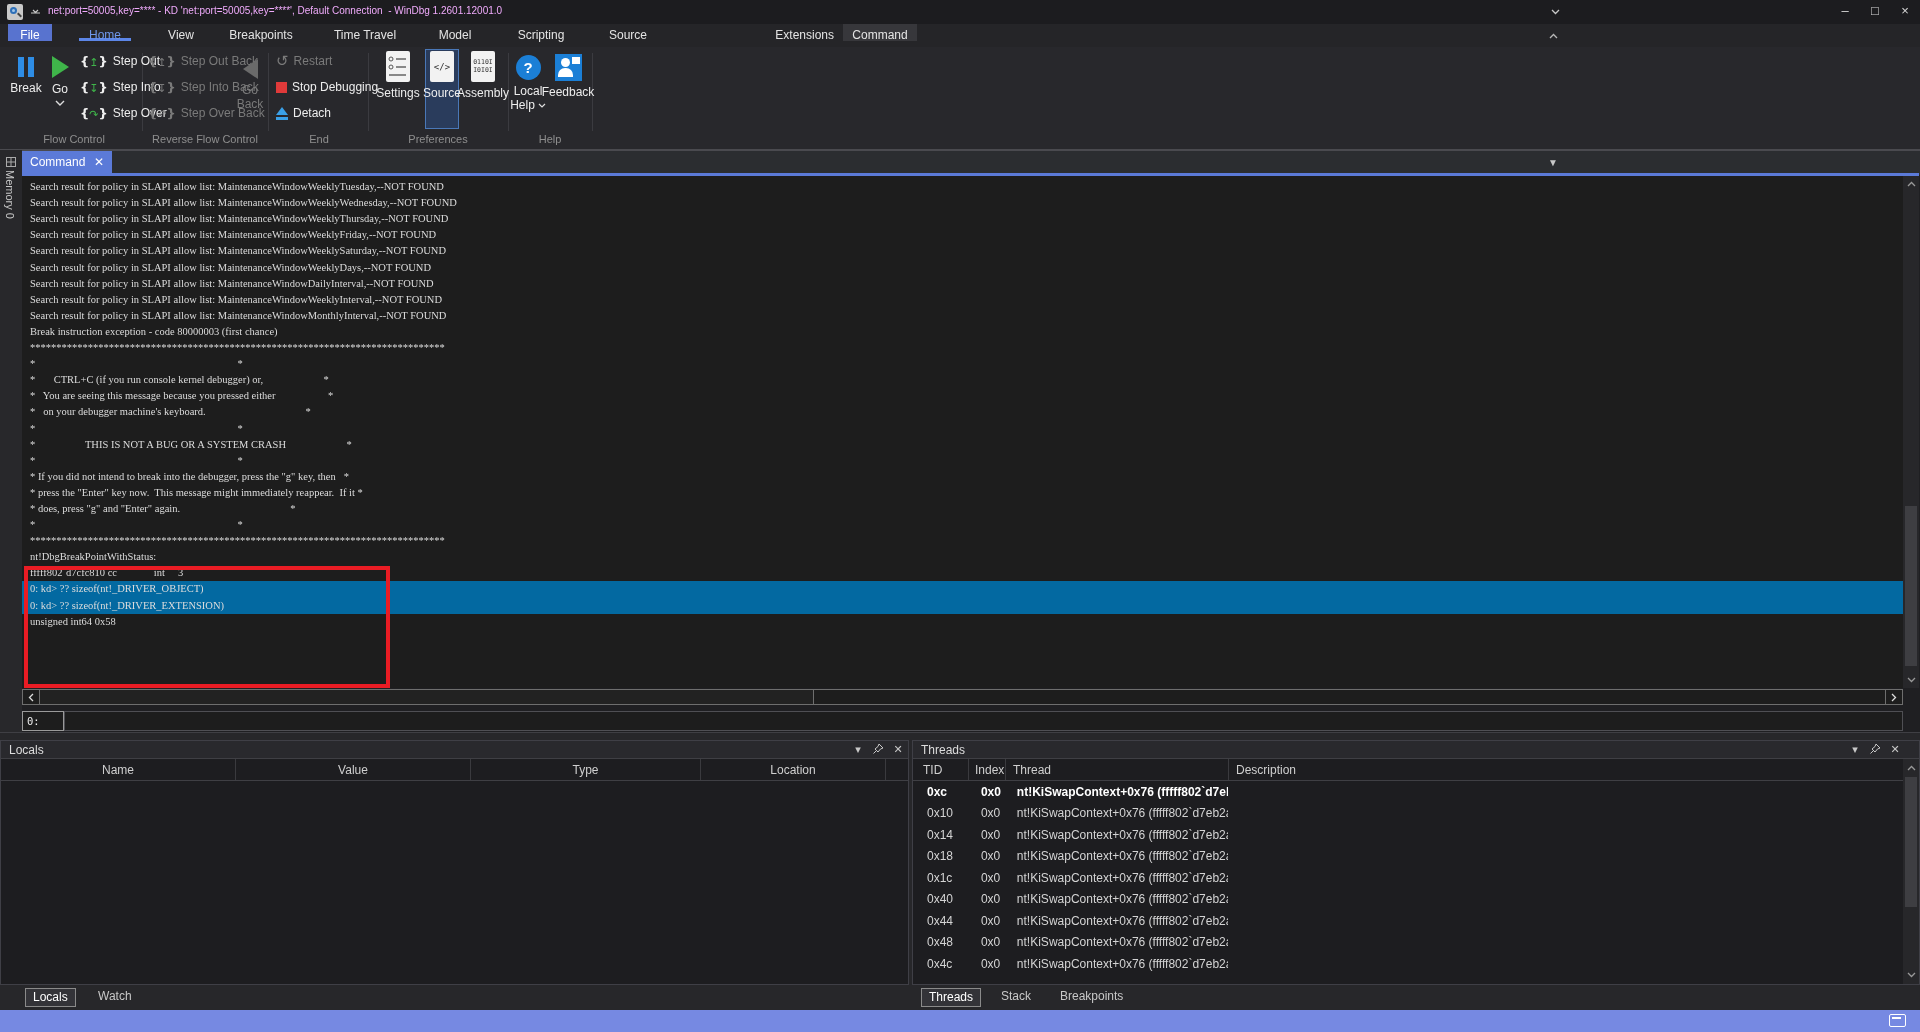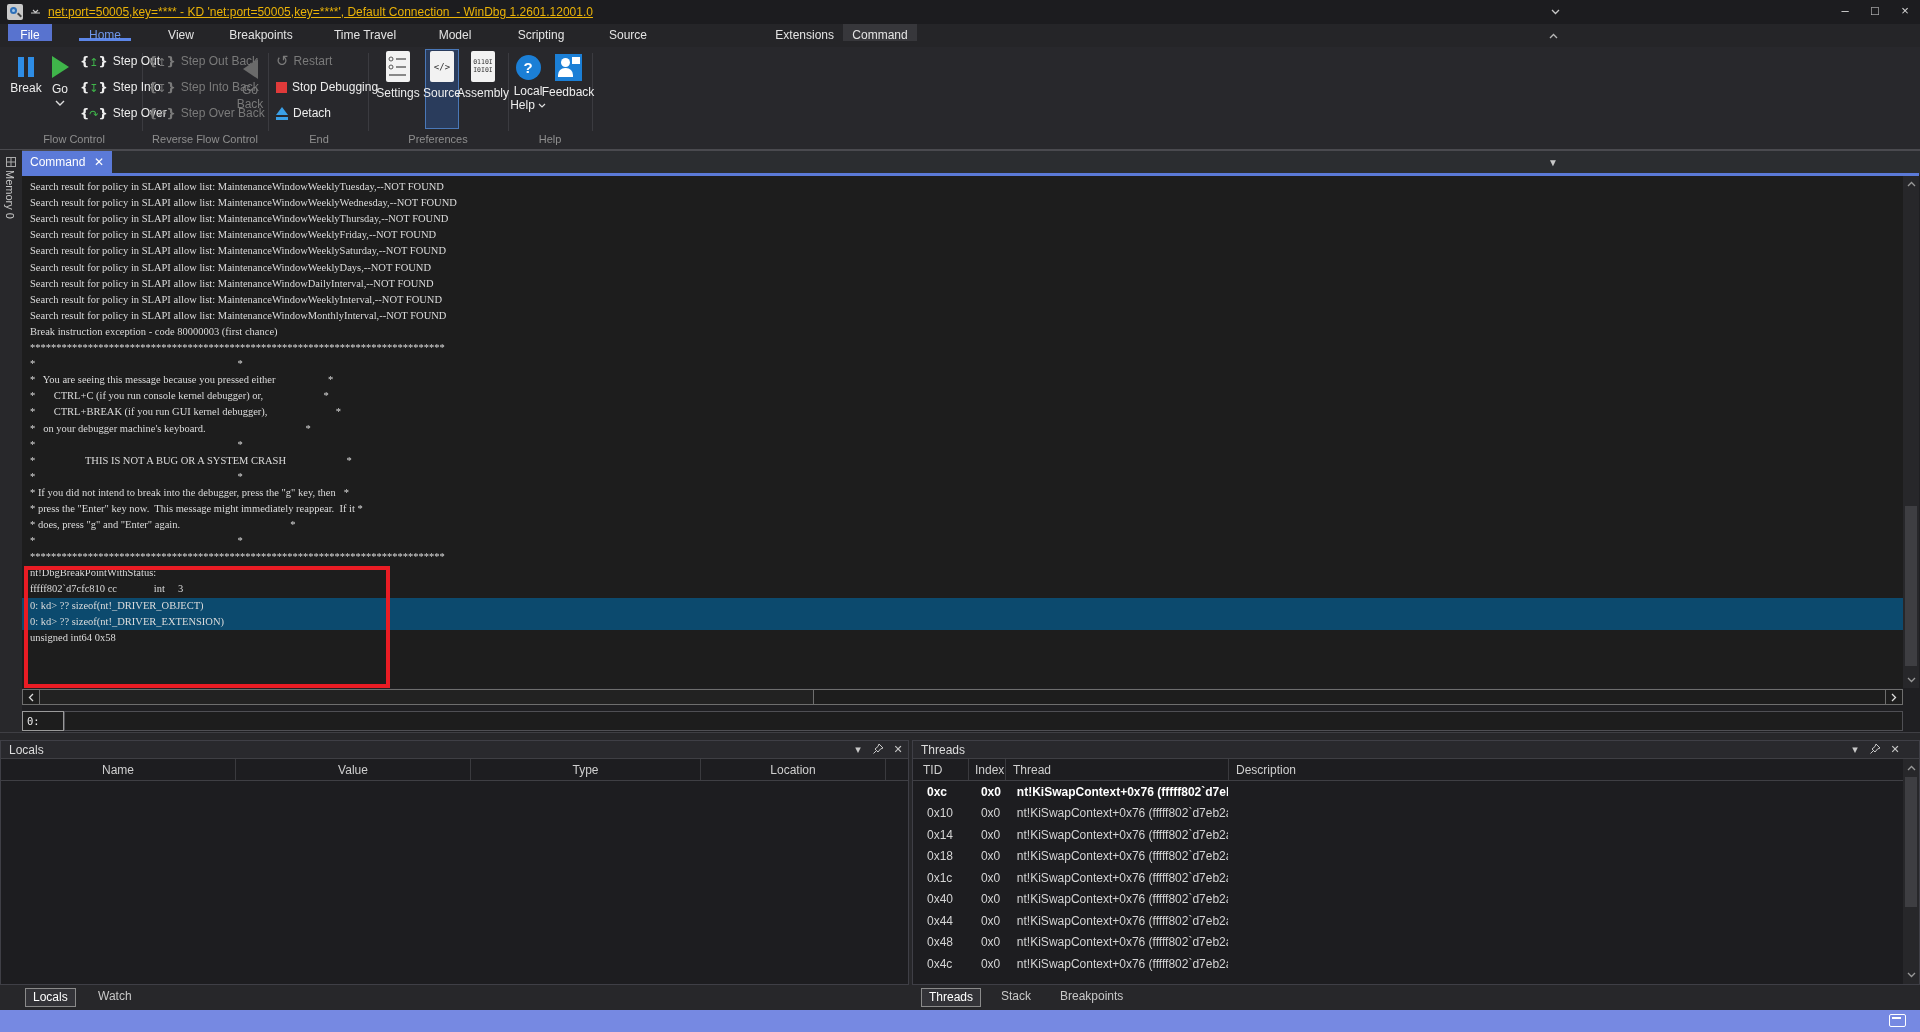--- a/index.html
+++ b/index.html
@@ -9,21 +9,21 @@
     background:#1f1f22; font-family:"Liberation Sans", sans-serif; color:#e8e8e8;
     font-size:12px; -webkit-font-smoothing:antialiased;
   }
 
   
   #titlebar { position:absolute; left:0; top:0; width:1920px; height:24px; background:#1c1c1f; }
   #app-icon { position:absolute; left:7px; top:4px; width:16px; height:16px; background:#c9c9c9; border-radius:2px; }
   #app-icon .lens { position:absolute; left:3px; top:3px; width:7px; height:7px; border:2px solid #2d6fb8; border-radius:50%; background:#9fc4e8; }
   #app-icon .handle { position:absolute; left:10px; top:10px; width:5px; height:2px; background:#444; transform:rotate(45deg); }
   .tb-chevron { position:absolute; top:9px; width:9px; height:6px; }
-  #title-text { position:absolute; left:48px; top:5px; color:#eab308; font-size:12px; white-space:pre;text-decoration:underline; }
+  #title-text { position:absolute; left:48px; top:5px; color:#f0abfc; font-size:10px; white-space:pre; }
   .win-btn { position:absolute; top:0; width:30px; height:24px; text-align:center; line-height:22px; color:#d8d8d8; font-size:13px; }
 
   
   #menubar { position:absolute; left:0; top:24px; width:1920px; height:23px; background:#252528; }
   .menu-tab { position:absolute; top:0; height:17px; line-height:22px; text-align:center; color:#e4e4e4; font-size:12px; }
   .menu-tab.file { background:#5873cf; color:#fff; }
   .menu-tab.selected { color:#6f97ea; border-bottom:3px solid #5c86e8; }
   .menu-tab.boxed { background:#37373b; }
 
   
@@ -61,21 +61,21 @@
   #memory-tab .vtxt { position:absolute; left:3px; top:16px; writing-mode:vertical-rl; white-space:nowrap; }
   #cmd-tab { position:absolute; left:22px; top:151px; width:90px; height:22px; background:#5b7ad8; color:#fff; display:flex; align-items:center; }
   #cmd-tab .t { padding-left:8px; flex:1; }
   #cmd-tab .x { padding:0 8px; font-size:12px; }
   #tab-underline { position:absolute; left:22px; top:173px; width:1897px; height:3px; background:#5b7ad8; }
   #tabbar-dd { position:absolute; left:1548px; top:157px; color:#c8c8c8; font-size:10px; }
 
   #console { position:absolute; left:22px; top:176px; width:1881px; height:512px; background:#1d1d1d; overflow:hidden; }
   #console-inner { position:absolute; left:0; top:-13px; width:100%; }
   .con-line { height:16.1px; line-height:16.1px; white-space:pre; font-family:Liberation Serif, serif; font-size:10.5px; color:#dcdcdc; padding-left:8px; }
-  .con-line.hl { background:#0c4a6e; }
+  .con-line.hl { background:#0369a1; }
   #redbox { position:absolute; left:24px; top:566px; width:366px; height:122px; border:4px solid #ea1c24; pointer-events:none; }
 
   
   .sb-v { position:absolute; width:16px; background:#27272a; }
   .sb-btn { position:absolute; left:0; width:16px; height:16px; display:flex; align-items:center; justify-content:center; }
   .sb-thumb { position:absolute; left:2px; width:12px; background:#3e3e42; }
   #hscroll { position:absolute; left:22px; top:689px; width:1881px; height:16px; background:#1d1d1d; border:1px solid #6e6e6e; }
   #hscroll .arr { position:absolute; top:0; width:17px; height:14px; border-right:1px solid #6e6e6e; display:flex; align-items:center; justify-content:center; color:#ddd; }
   #hscroll .arr.right { right:0; border-right:none; border-left:1px solid #6e6e6e; }
   #hthumb { position:absolute; left:17px; top:0; width:774px; height:14px; border-right:1px solid #6e6e6e; background:#222; }
@@ -293,23 +293,22 @@
         <div class="con-line">Search result for policy in SLAPI allow list: MaintenanceWindowWeeklyThursday,--NOT FOUND</div>
         <div class="con-line">Search result for policy in SLAPI allow list: MaintenanceWindowWeeklyFriday,--NOT FOUND</div>
         <div class="con-line">Search result for policy in SLAPI allow list: MaintenanceWindowWeeklySaturday,--NOT FOUND</div>
         <div class="con-line">Search result for policy in SLAPI allow list: MaintenanceWindowWeeklyDays,--NOT FOUND</div>
         <div class="con-line">Search result for policy in SLAPI allow list: MaintenanceWindowDailyInterval,--NOT FOUND</div>
         <div class="con-line">Search result for policy in SLAPI allow list: MaintenanceWindowWeeklyInterval,--NOT FOUND</div>
         <div class="con-line">Search result for policy in SLAPI allow list: MaintenanceWindowMonthlyInterval,--NOT FOUND</div>
         <div class="con-line">Break instruction exception - code 80000003 (first chance)</div>
         <div class="con-line">*******************************************************************************</div>
         <div class="con-line">*                                                                             *</div>
+        <div class="con-line">*       CTRL+C (if you run console kernel debugger) or,                       *</div>
         <div class="con-line">*   You are seeing this message because you pressed either                    *</div>
-        <div class="con-line">*       CTRL+C (if you run console kernel debugger) or,                       *</div>
-        <div class="con-line">*       CTRL+BREAK (if you run GUI kernel debugger),                          *</div>
         <div class="con-line">*   on your debugger machine's keyboard.                                      *</div>
         <div class="con-line">*                                                                             *</div>
         <div class="con-line">*                   THIS IS NOT A BUG OR A SYSTEM CRASH                       *</div>
         <div class="con-line">*                                                                             *</div>
         <div class="con-line">* If you did not intend to break into the debugger, press the "g" key, then   *</div>
         <div class="con-line">* press the "Enter" key now.  This message might immediately reappear.  If it *</div>
         <div class="con-line">* does, press "g" and "Enter" again.                                          *</div>
         <div class="con-line">*                                                                             *</div>
         <div class="con-line">*******************************************************************************</div>
         <div class="con-line">nt!DbgBreakPointWithStatus:</div>

